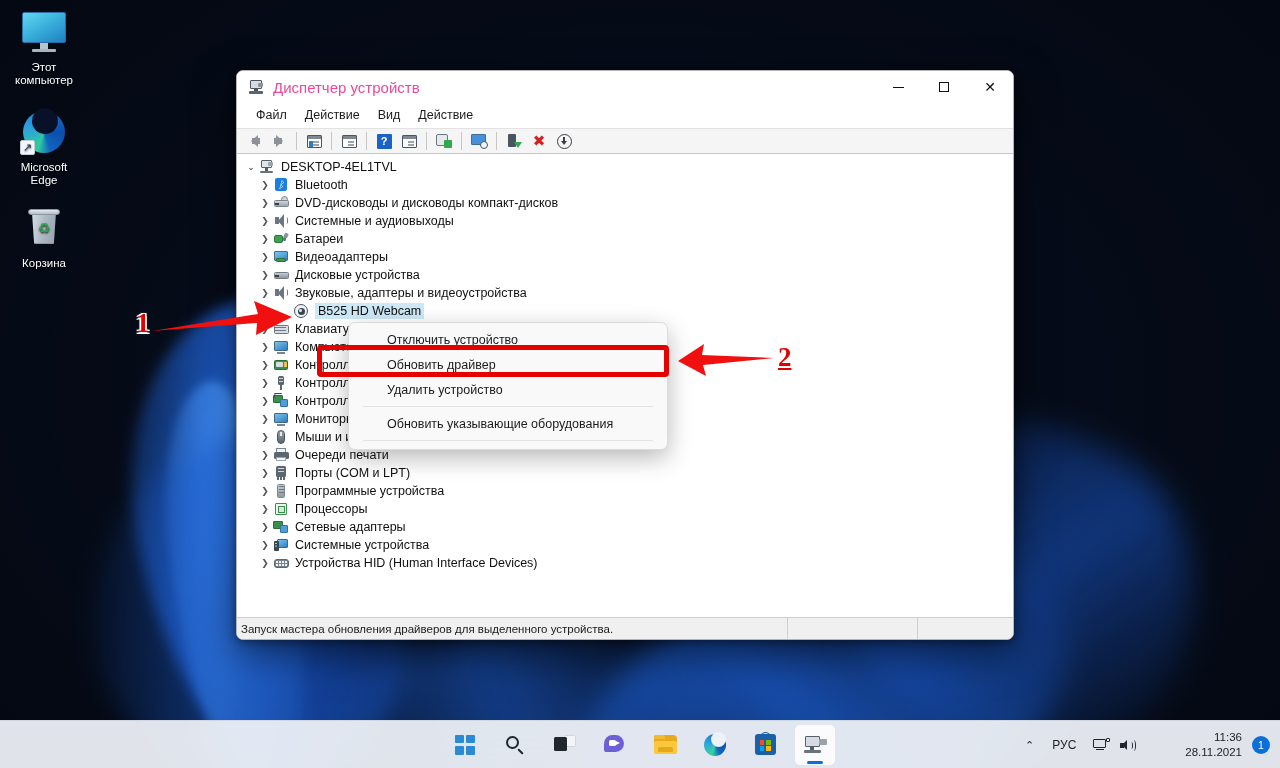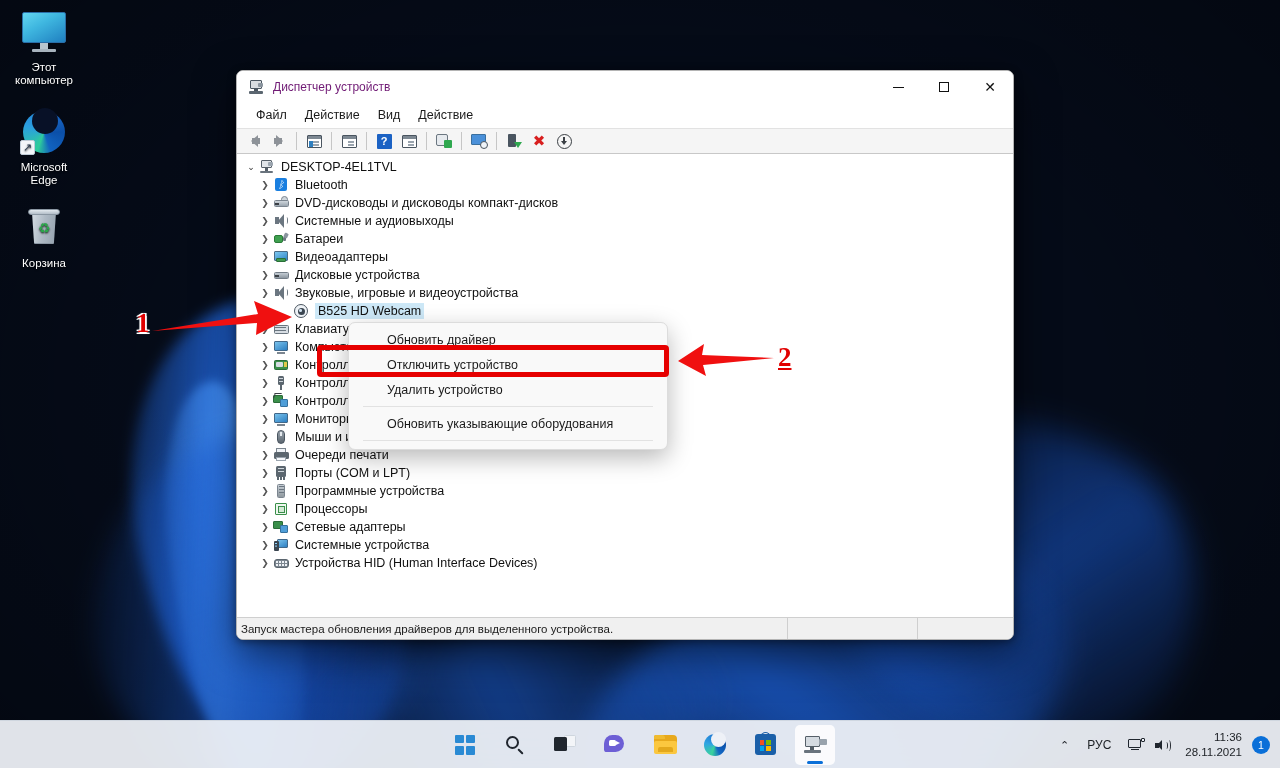--- a/index.html
+++ b/index.html
@@ -173,21 +173,21 @@
   .ti-stand {
     position: absolute; left: 6px; top: 10px; width: 4px; height: 3px; background: #4a5560;
   }
   .ti-base {
     position: absolute; left: 1px; top: 12px; width: 14px; height: 2.5px; background: #5b6670; border-radius: 1px;
   }
   .ti-plug {
     position: absolute; left: 10px; top: 4px; width: 5px; height: 4px; background: #8a949e; border-radius: 1px;
   }
   .title-text {
-    font-size: 12px; color: #701a75;
+    font-size: 15px; color: #ec4899;
   }
   .winbtns {
     position: absolute; right: 0; top: 0; height: 32px; display: flex;
   }
   .winbtn {
     width: 46px; height: 32px; display: flex; align-items: center; justify-content: center;
     font-size: 12px; color: #111;
   }
   .wb-min { width: 11px; height: 1px; background: #111; }
   .wb-max { width: 10px; height: 10px; border: 1px solid #111; }
@@ -496,21 +496,21 @@
   .tray-icons { display: flex; align-items: center; gap: 9px; padding: 0 9px; }
   .ic-network { width: 17px; height: 15px; position: relative; }
   .ic-network .m { position: absolute; left: 0; top: 1px; width: 13px; height: 9px; border: 1.4px solid #20262e; border-radius: 1px; }
   .ic-network .b { position: absolute; left: 3px; top: 11.5px; width: 8px; height: 1.4px; background: #20262e; }
   .ic-network .pl { position: absolute; right: 0; top: 0px; width: 4px; height: 4px; border: 1.3px solid #20262e; border-radius: 1px; background:#eef1f7;}
   .ic-vol { width: 18px; height: 15px; position: relative; }
   .ic-vol .b { position: absolute; left: 1px; top: 5px; width: 3.5px; height: 5px; background: #20262e; }
   .ic-vol .c { position: absolute; left: 3px; top: 2px; width: 0; height: 0; border-top: 5.5px solid transparent; border-bottom: 5.5px solid transparent; border-right: 5px solid #20262e; }
   .ic-vol .w1 { position: absolute; left: 10px; top: 4px; width: 3.5px; height: 7px; border-right: 1.4px solid #20262e; border-radius: 50%; }
   .ic-vol .w2 { position: absolute; left: 12px; top: 2px; width: 4.5px; height: 11px; border-right: 1.4px solid #20262e; border-radius: 50%; }
-  .tray-clock { text-align: right; line-height: 15px; font-size: 11.5px; padding: 0 8px 0 4px; }
+  .tray-clock { text-align: right; line-height: 15px; font-size: 11.5px; padding: 0 8px 0 4px; margin-left: 35px; }
   .tray-badge {
     width: 18px; height: 18px; border-radius: 50%; background: #0a6fd8;
     color: #fff; font-size: 10.5px; display: flex; align-items: center; justify-content: center;
     margin-left: 2px;
   }
 </style>
 </head>
 <body>
 
 <div id="desktop">
@@ -709,21 +709,21 @@
         <span class="tlabel">Дисковые устройства</span>
       </div>
 
       <div class="trow d1">
         <span class="chev">❯</span>
         <span class="ticon ic-spk">
             <i class="b"></i>
             <i class="c"></i>
             <i class="w"></i>
           </span>
-        <span class="tlabel">Звуковые, игровые и видеоустройства</span>
+        <span class="tlabel">Звуковые, адаптеры и видеоустройства</span>
       </div>
 
 
       <div class="trow d2 sel">
         <span class="chev"></span>
         <span class="ticon ic-cam">
             <i class="o"></i>
             <i class="i"></i>
             <i class="g"></i>
           </span>
@@ -864,22 +864,22 @@
     </div>
 
     <div class="statusbar">
       <div class="sb-main">Запуск мастера обновления драйверов для выделенного устройства.</div>
       <div class="sb-cell"></div>
       <div class="sb-cell2"></div>
     </div>
   </div>
 
   <div id="ctxmenu">
+    <div class="ctx-item">Отключить устройство</div>
     <div class="ctx-item">Обновить драйвер</div>
-    <div class="ctx-item">Отключить устройство</div>
     <div class="ctx-item">Удалить устройство</div>
     <div class="ctx-sep"></div>
     <div class="ctx-item">Обновить указывающие оборудования</div>
     <div class="ctx-sep"></div>
   </div>
 
   <div id="redbox"></div>
 
   <svg class="anno" style="left:150px; top:295px;" width="145" height="48" viewBox="0 0 145 48">
     <path d="M 2 36 L 108 19 L 104 6 L 142 22 L 106 40 L 107 28 Z" fill="#f01010"></path>

